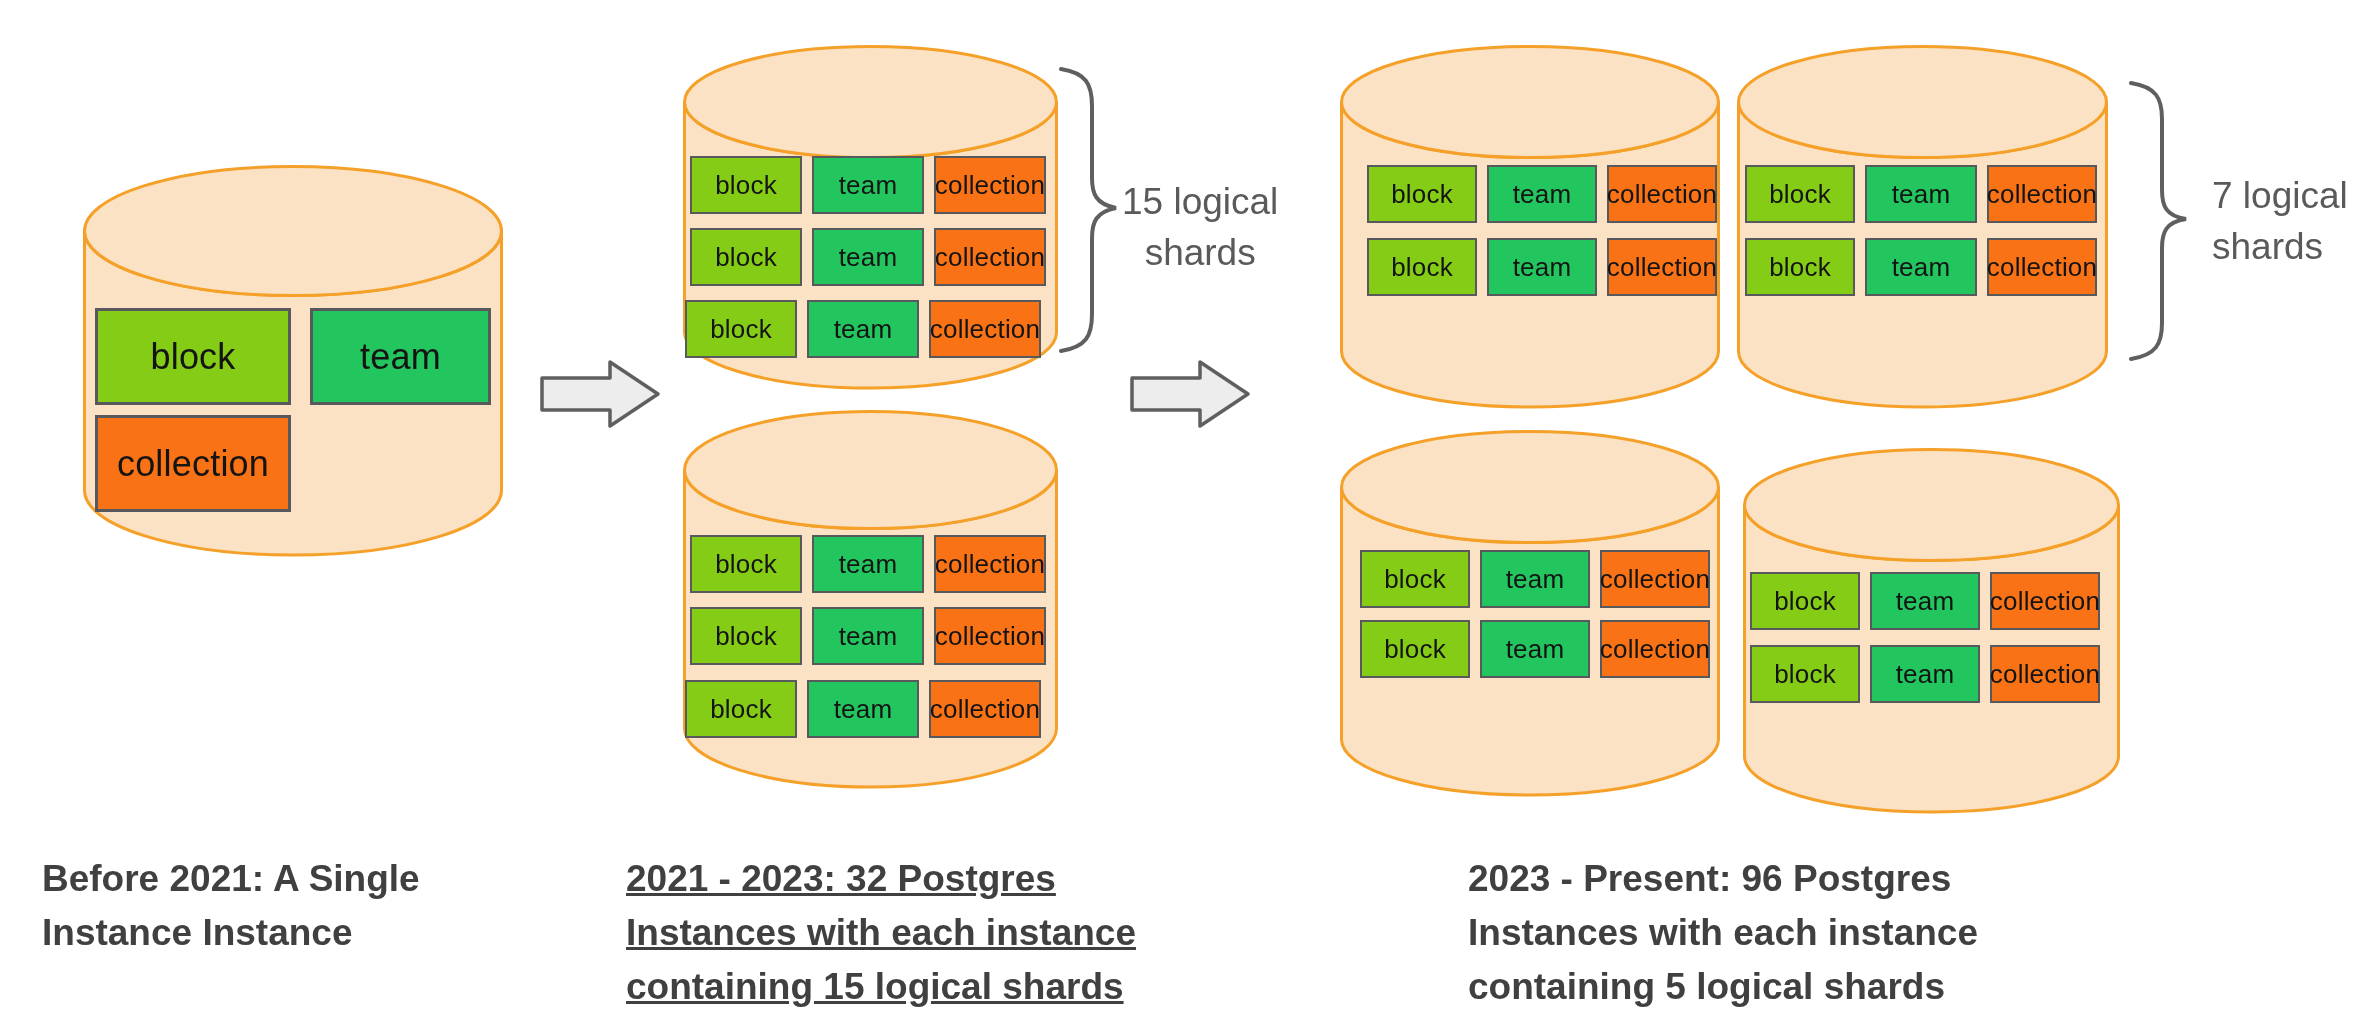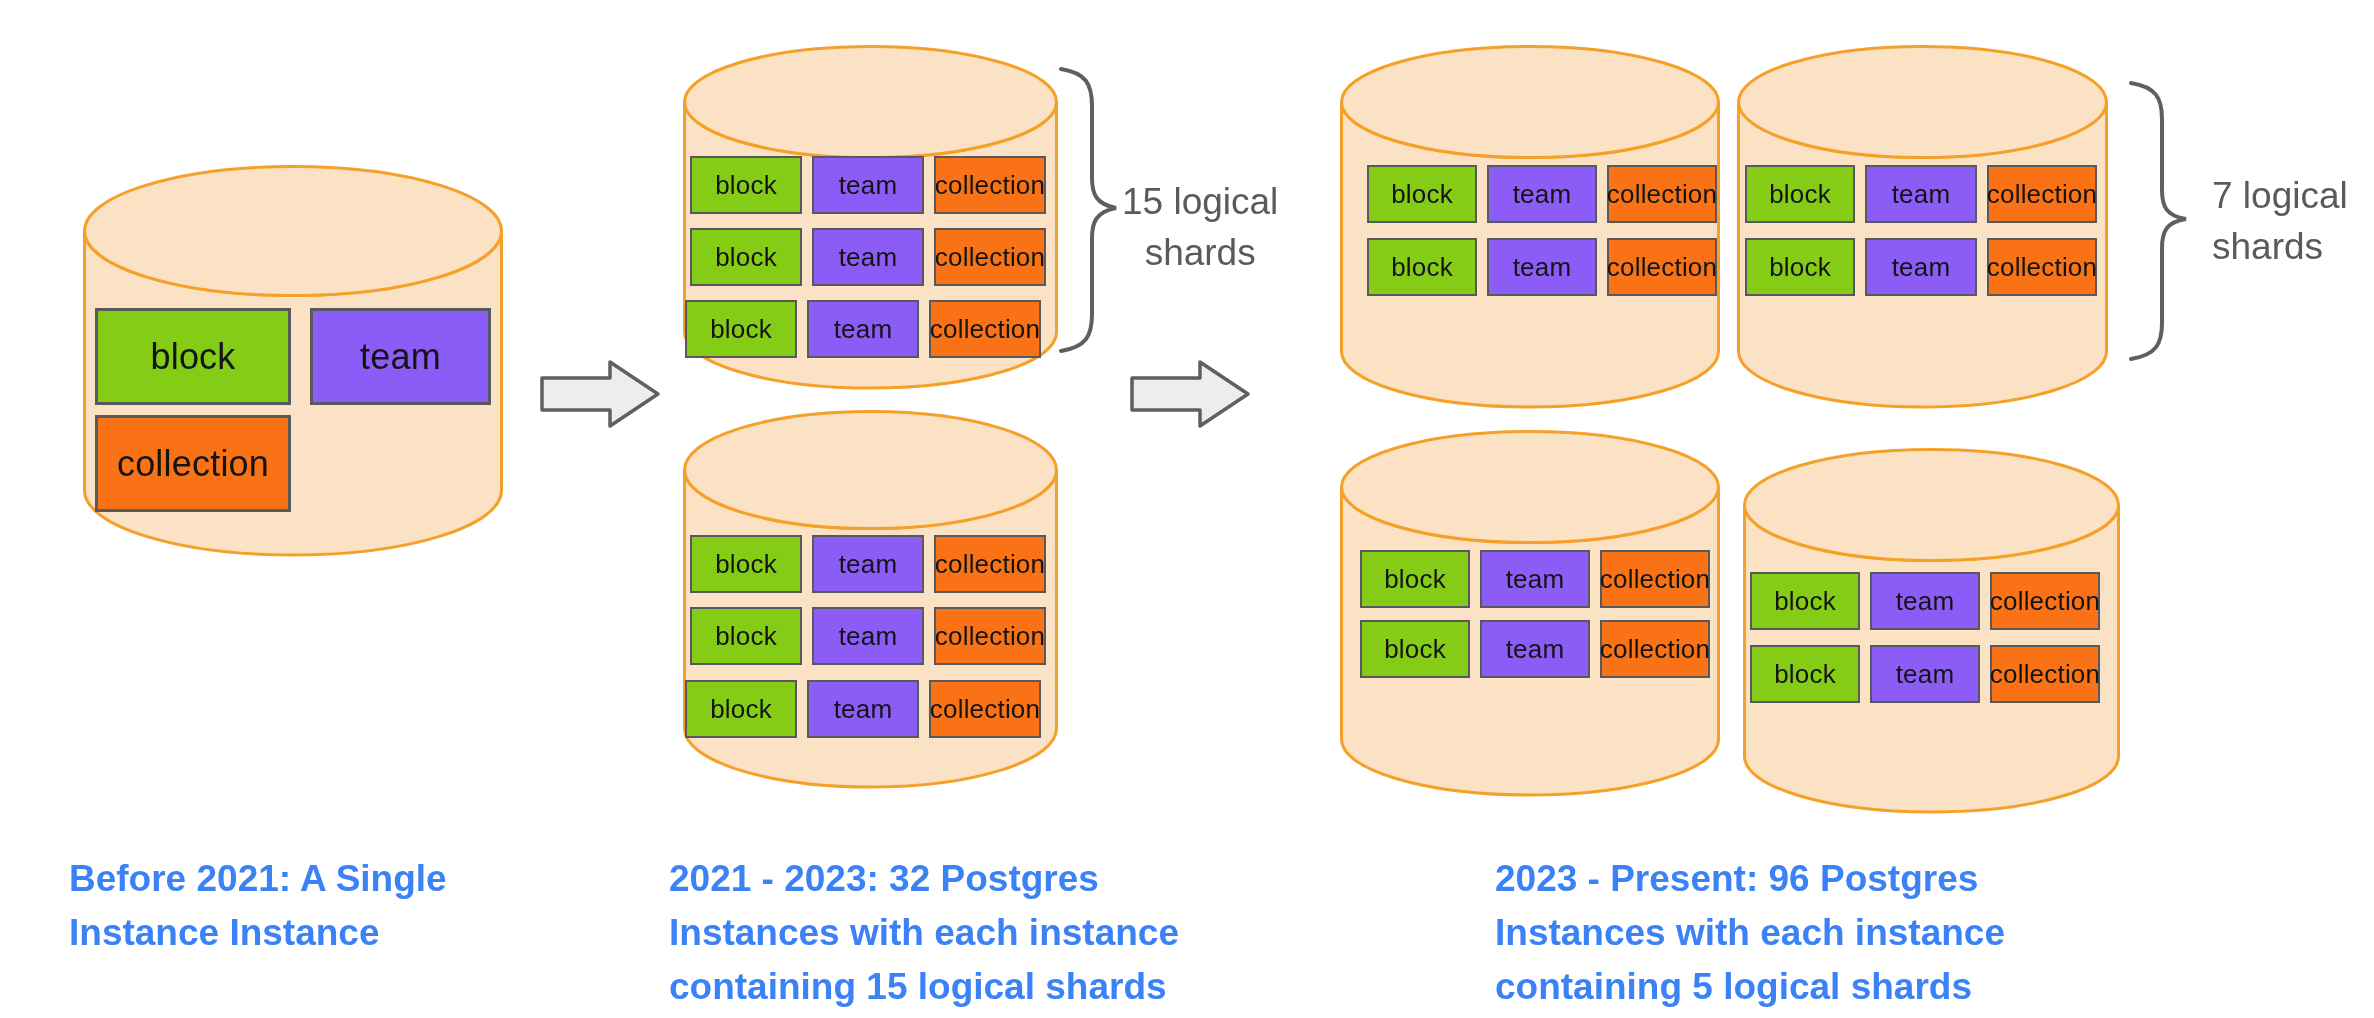--- a/index.html
+++ b/index.html
@@ -14,27 +14,26 @@
   svg{display:block;}
   .cyl-body{fill:#FBE2C4;stroke:#F5A028;stroke-width:3;}
   .tbox{
     position:absolute;box-sizing:border-box;
     border:2.5px solid #57595C;
     display:flex;align-items:center;justify-content:center;
     font-size:26px;color:#141414;letter-spacing:0.2px;
   }
   .tbox.big{font-size:36px;border-width:3px;}
   .blue{background:#84cc16;}
-  .pink{background:#8b5cf6;}
+  .pink{background:#22c55e;}
   .green{background:#f97316;}
   .caption{
     position:absolute;
-    font-weight:700;font-size:37px;line-height:54px;color:#3b82f6;
+    font-weight:700;font-size:37px;line-height:54px;color:#404040;
     white-space:nowrap;
-    margin-left:27px;
   }
   .shard-label{
     position:absolute;
     font-size:37px;line-height:51px;color:#5A5A5A;
     white-space:nowrap;
   }
   .arrow-shape{fill:#EDEDED;stroke:#5F5F5F;stroke-width:3.5;stroke-linejoin:round;}
   .brace-path{fill:none;stroke:#5F5F5F;stroke-width:4;stroke-linecap:round;}
 </style>
 </head>
@@ -88,21 +87,21 @@
   <div class="tbox green" style="left:929px;top:680px;width:112px;height:58px;">collection</div>
 
   <svg class="abs" style="left:1058px;top:66px;" width="62" height="288">
     <path class="brace-path" d="M3,3 C28,7 34,18 34,40 L34,112 C34,128 38,138 58,142 C38,146 34,156 34,172 L34,248 C34,270 28,281 3,285"></path>
   </svg>
   <div class="shard-label" style="left:1122px;top:176px;text-align:center;">
     <div>15 logical</div>
     <div>shards</div>
   </div>
 
-  <div class="caption" style="left:642px;top:852px;">
+  <div class="caption" style="left:626px;top:852px;text-decoration:underline;">
     <div>2021 - 2023: 32 Postgres</div>
     <div>Instances with each instance</div>
     <div>containing 15 logical shards</div>
   </div>
 
   <svg class="abs" style="left:1130px;top:358px;" width="122" height="72">
     <polygon class="arrow-shape" points="2,20 70,20 70,4 118,36 70,68 70,52 2,52"></polygon>
   </svg>
 
   <svg class="abs" style="left:1340px;top:45px;" width="380" height="365">

